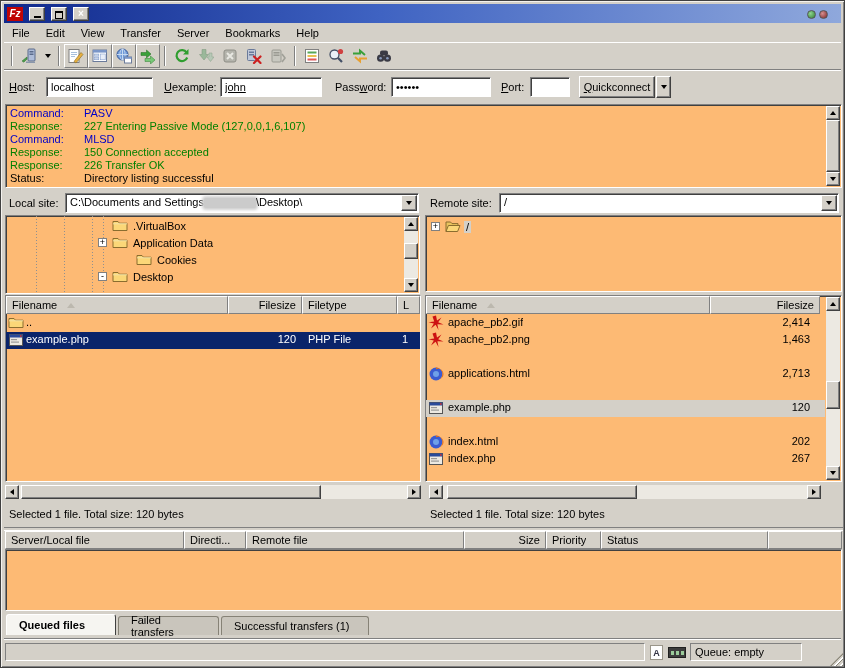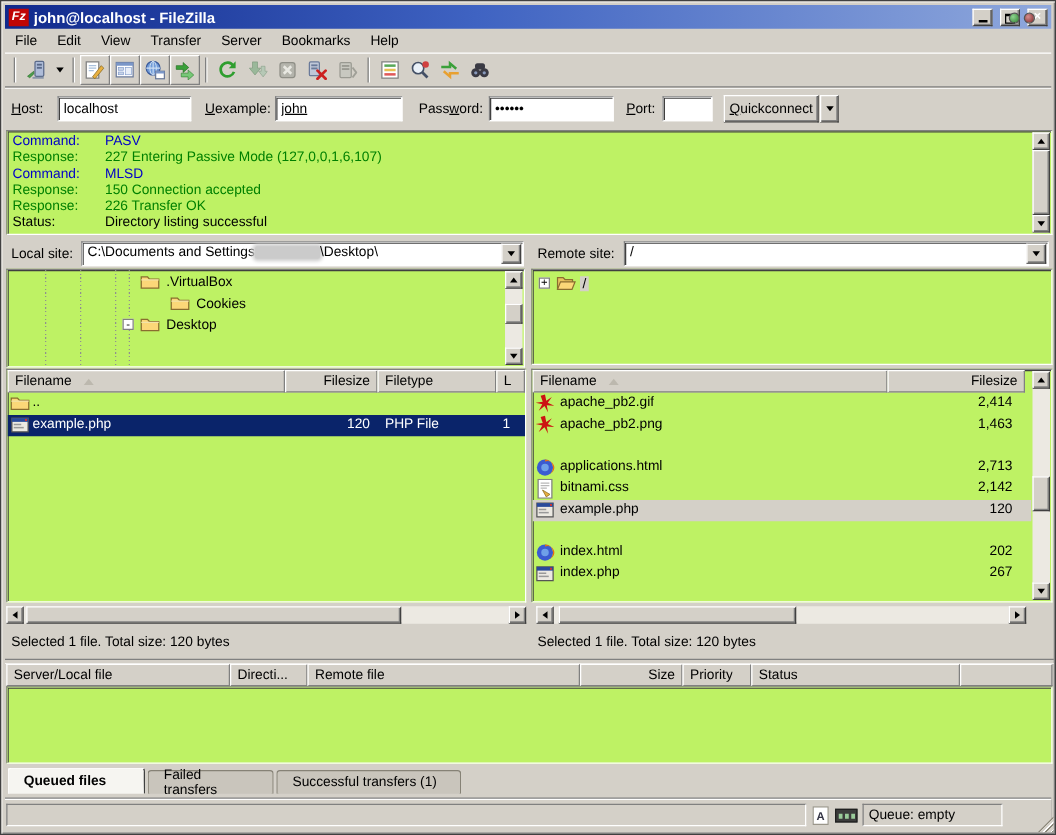--- a/index.html
+++ b/index.html
@@ -1,20 +1,20 @@
 <!DOCTYPE html>
 <html><head>
 <meta charset="utf-8">
 <style>
   html,body{margin:0;padding:0;background:#808080}
   #screen{position:relative;width:845px;height:668px;background:#d4d0c8;
     font-family:"Liberation Sans",sans-serif;font-size:11px;color:#000;
     border:1px solid #404040;box-sizing:border-box;box-shadow:inset 1px 1px 0 #f4f2ee, inset -1px -1px 0 #808080;overflow:hidden}
   .abs{position:absolute}
-  .sunken{background:#bef264;border:1px solid;border-color:#808080 #fff #fff #808080;box-shadow:inset 1px 1px 0 #404040;box-sizing:border-box}
+  .sunken{background:#fdba74;border:1px solid;border-color:#808080 #fff #fff #808080;box-shadow:inset 1px 1px 0 #404040;box-sizing:border-box}
   
   .titlebar{left:3px;top:3px;width:837px;height:19px;background:linear-gradient(90deg,#10298c,#3f63c2 45%,#8fa8dc);display:flex;align-items:center;gap:4px;color:#fff;font-weight:bold;font-size:12px;padding:0 3px;box-sizing:border-box}
   .logo{width:16px;height:14px;background:#c00505;color:#fff;font-size:10px;font-style:italic;display:flex;align-items:center;justify-content:center;flex:0 0 16px}
   .title-text{flex:1;white-space:nowrap;overflow:hidden}
   .winbtn{width:16px;height:14px;background:#d4d0c8;border:1px solid;border-color:#fff #404040 #404040 #fff;box-shadow:inset -1px -1px 0 #808080;display:flex;align-items:flex-end;justify-content:center;margin-left:2px;box-sizing:border-box;position:relative}
   .g-min{width:7px;height:2px;background:#000;margin-bottom:2px}
   .g-max{width:8px;height:8px;border:1px solid #000;border-top-width:2px;margin-bottom:1px;box-sizing:border-box}
   .g-x{position:absolute;inset:0;display:flex;align-items:center;justify-content:center;font-weight:bold;font-size:10px;line-height:10px}
   
   .menubar{left:3px;top:23px;width:837px;height:18px;display:flex;align-items:center}
@@ -109,21 +109,20 @@
       <rect x="3" y="7" width="6" height="1.2" fill="#999"></rect>
       <rect x="3" y="9.5" width="8" height="1.2" fill="#999"></rect>
     </g>
   </defs>
 </svg>
 
 <div id="screen">
 
   <div class="abs titlebar">
     <span class="logo">Fz</span>
-    <span class="title-text">john@localhost - FileZilla</span>
     <span class="winbtn">
         <span class="g-min"></span>
       </span>
     <span class="winbtn">
         <span class="g-max"></span>
       </span>
     <span class="winbtn">
         <span class="g-x">×</span>
       </span>
   </div>
@@ -310,20 +309,29 @@
     <div class="vdot" style="left:86px"></div>
     <div class="vdot" style="left:97px"></div>
     <div style="padding-top:1px">
       <div class="trow" style="padding-left:92px">
         <span class="exp-slot"></span>
         <svg class="fi" viewBox="0 0 16 16">
             <use href="#i-folder"></use>
           </svg>
         <span class="tlabel">.VirtualBox</span>
       </div>
+      <div class="trow" style="padding-left:92px">
+        <span class="exp-slot">
+            <span class="exp plus"></span>
+          </span>
+        <svg class="fi" viewBox="0 0 16 16">
+            <use href="#i-folder"></use>
+          </svg>
+        <span class="tlabel">Application Data</span>
+      </div>
       <div class="trow" style="padding-left:116px">
         <span class="exp-slot"></span>
         <svg class="fi" viewBox="0 0 16 16">
             <use href="#i-folder"></use>
           </svg>
         <span class="tlabel">Cookies</span>
       </div>
       <div class="trow" style="padding-left:92px">
         <span class="exp-slot">
             <span class="exp minus"></span>
@@ -410,27 +418,20 @@
       <span class="cell" style="left:22px">apache_pb2.png</span>
       <span class="cell" style="left:300px;width:84px;text-align:right">1,463</span>
     </div>
     <div class="lrow" style="top:70px;right:16px">
       <svg class="fi cicon" style="left:2px" viewBox="0 0 16 16">
           <use href="#i-ffx"></use>
         </svg>
       <span class="cell" style="left:22px">applications.html</span>
       <span class="cell" style="left:300px;width:84px;text-align:right">2,713</span>
     </div>
-    <div class="lrow" style="top:87px;right:16px">
-      <svg class="fi cicon" style="left:2px" viewBox="0 0 16 16">
-          <use href="#i-css"></use>
-        </svg>
-      <span class="cell" style="left:22px">bitnami.css</span>
-      <span class="cell" style="left:300px;width:84px;text-align:right">2,142</span>
-    </div>
     <div class="lrow sel-inact" style="top:104px;right:16px">
       <svg class="fi cicon" style="left:2px" viewBox="0 0 16 16">
           <use href="#i-file"></use>
         </svg>
       <span class="cell" style="left:22px">example.php</span>
       <span class="cell" style="left:300px;width:84px;text-align:right">120</span>
     </div>
     <div class="lrow" style="top:138px;right:16px">
       <svg class="fi cicon" style="left:2px" viewBox="0 0 16 16">
           <use href="#i-ffx"></use>

